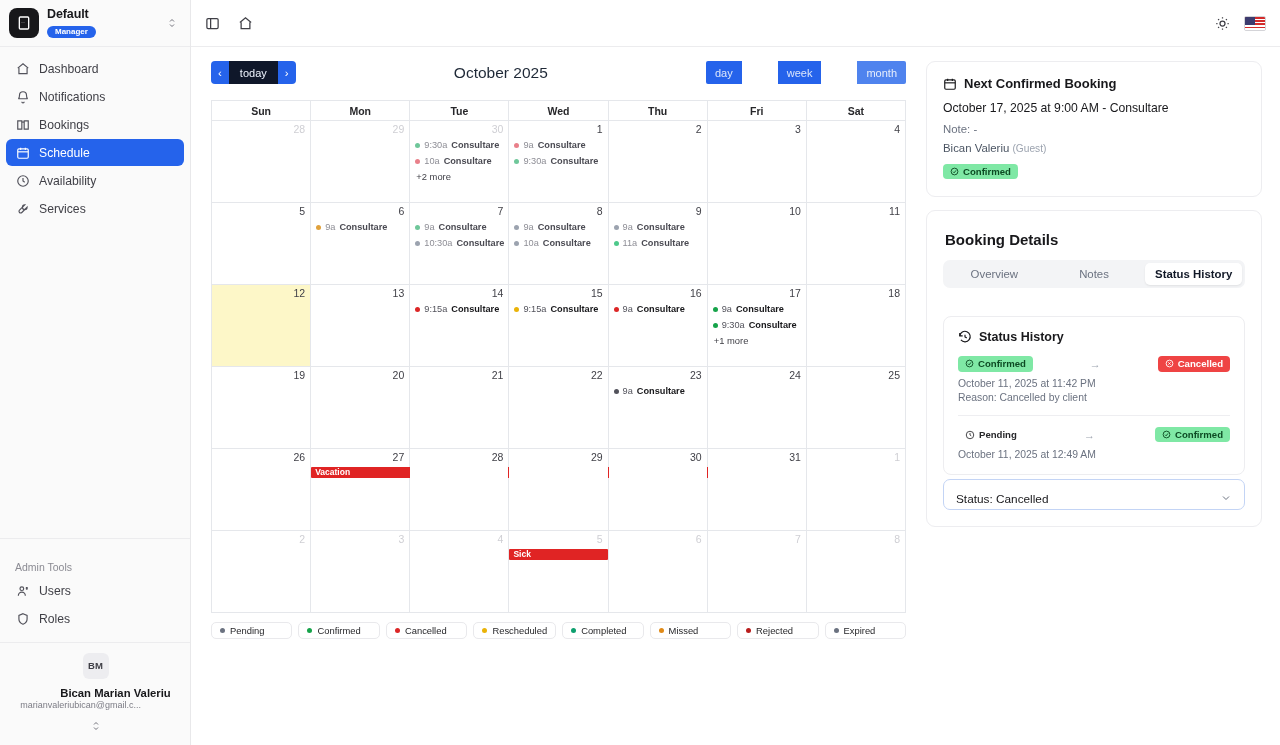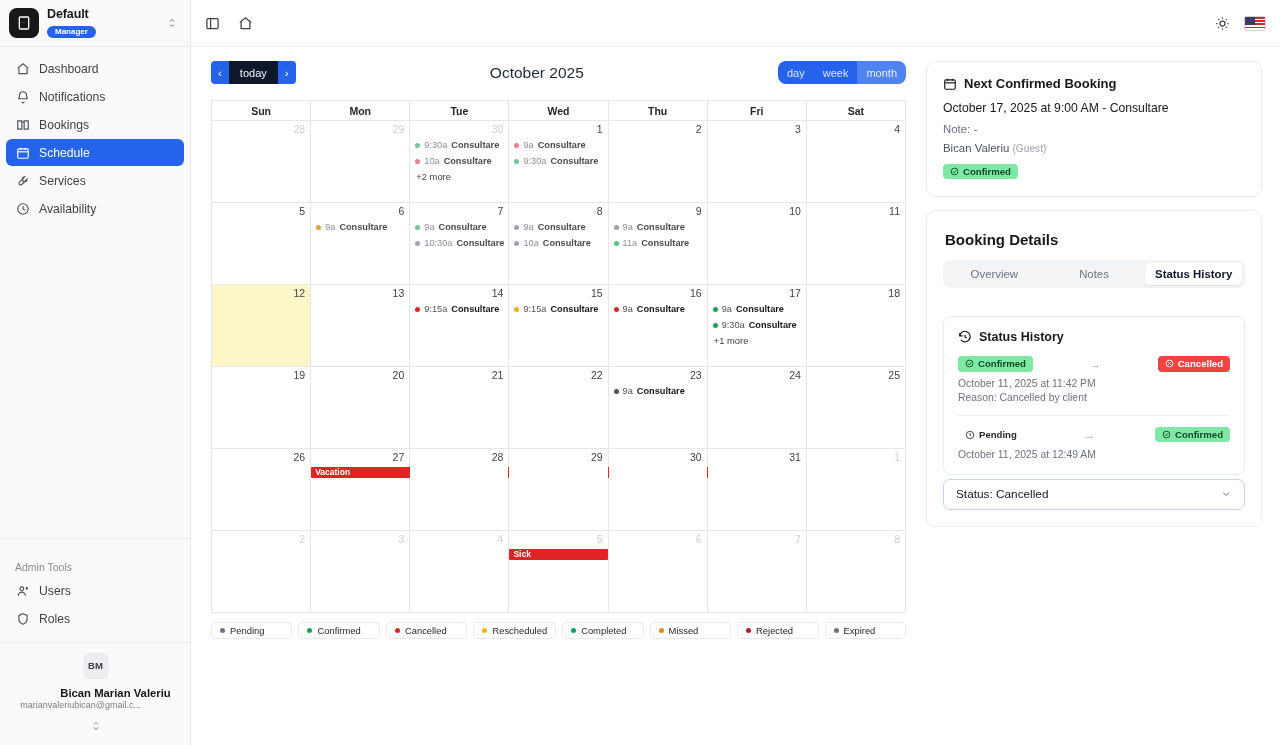--- a/index.html
+++ b/index.html
@@ -92,21 +92,21 @@
   .cal-toolbar { display: flex; align-items: center; height: 23px; margin-bottom: 16px; }
   .btn-group { display: flex; border-radius: 4px; overflow: hidden; }
   .navbtn {
     background: #2563eb; color: #fff; border: none;
     font-family: inherit; font-size: 11.5px;
     height: 23px; padding: 0 7px; cursor: pointer;
     display: flex; align-items: center; justify-content: center;
   }
   .navbtn.today { background: #0f172a; color:#eef4fe; padding: 0 11px; font-size: 11px; }
   .cal-title { flex: 1; text-align: center; font-size: 15.5px; font-weight: 400; color: #1f2937; }
-  .view-group { display: flex; border-radius: 8px; overflow: hidden; }
+  .view-group { display: flex; border-radius: 2px; overflow: hidden; gap: 36px; }
   .viewbtn {
     background: #2563eb; color: #dbe6fb; border: none;
     font-family: inherit; font-size: 11px; height: 23px;
     padding: 0 9px; cursor: pointer;
   }
   .viewbtn.active { background: #4f83ee; color: #e7eefc; }
 
   .cal-table { width: 100%; border-collapse: collapse; table-layout: fixed; }
   .cal-table th {
     border: 1px solid #e5e7eb; font-size: 10.5px; font-weight: 700;
@@ -180,23 +180,23 @@
   .hist-card { border: 1px solid #ededf0; border-radius: 8px; padding: 13px 14px 14px 14px; }
   .hist-head { display: flex; align-items: center; gap: 7px; margin-bottom: 12px; }
   .hist-head .ttl { font-size: 12.5px; font-weight: 700; color: #18181b; }
   .hist-row { display: flex; align-items: center; }
   .hist-row .arrow { flex: 1; text-align: center; color: #9ca3af; font-size: 11px; }
   .hist-ts { font-size: 10.4px; color: #6b7280; margin-top: 6px; }
   .hist-reason { font-size: 10.4px; color: #6b7280; margin-top: 3px; }
   .hist-div { border-top: 1px solid #eeeef1; margin: 12px 0 11px 0; }
 
   .select {
-    display: flex; align-items: center;
+    display: flex; 
     border: 1px solid #c3d4f5; border-radius: 7px;
-    height: 31px; padding: 0 12px; font-size: 11.8px; color: #18181b;
+    height: 31px; padding: 12px 12px; font-size: 11.8px; color: #18181b;
     background: #fff; cursor: pointer; margin-top: 4px;
   }
   .select .lbl { flex: 1; }
   .select .cv { color: #6b7280; }
   svg { display: block; }
 </style>
 </head>
 <body>
 
 <div class="app">
@@ -261,33 +261,33 @@
               <rect x="3" y="5" width="18" height="16" rx="2"></rect>
               <path d="M3 10h18"></path>
               <path d="M8 3v4M16 3v4"></path>
             </svg>
         </span>
         <span>Schedule</span>
       </div>
       <div class="nav-item">
         <span class="ico">
           <svg width="14" height="14" viewBox="0 0 24 24" fill="none" stroke="currentColor" stroke-width="2">
-              <path d="M15 5a4 4 0 1 0 4 4l-9 9a2.8 2.8 0 1 1-4-4z"></path>
-            </svg>
-        </span>
-        <span>Services</span>
-      </div>
-      <div class="nav-item">
-        <span class="ico">
-          <svg width="14" height="14" viewBox="0 0 24 24" fill="none" stroke="currentColor" stroke-width="2">
               <circle cx="12" cy="12" r="9"></circle>
               <polyline points="12,7 12,12 15,14"></polyline>
             </svg>
         </span>
         <span>Availability</span>
+      </div>
+      <div class="nav-item">
+        <span class="ico">
+          <svg width="14" height="14" viewBox="0 0 24 24" fill="none" stroke="currentColor" stroke-width="2">
+              <path d="M15 5a4 4 0 1 0 4 4l-9 9a2.8 2.8 0 1 1-4-4z"></path>
+            </svg>
+        </span>
+        <span>Services</span>
       </div>
     </nav>
 
     <div class="nav-spacer"></div>
 
     <div class="admin-wrap">
       <div class="admin-label">Admin Tools</div>
       <div class="nav" style="padding-top:0">
         <div class="nav-item">
           <span class="ico">

